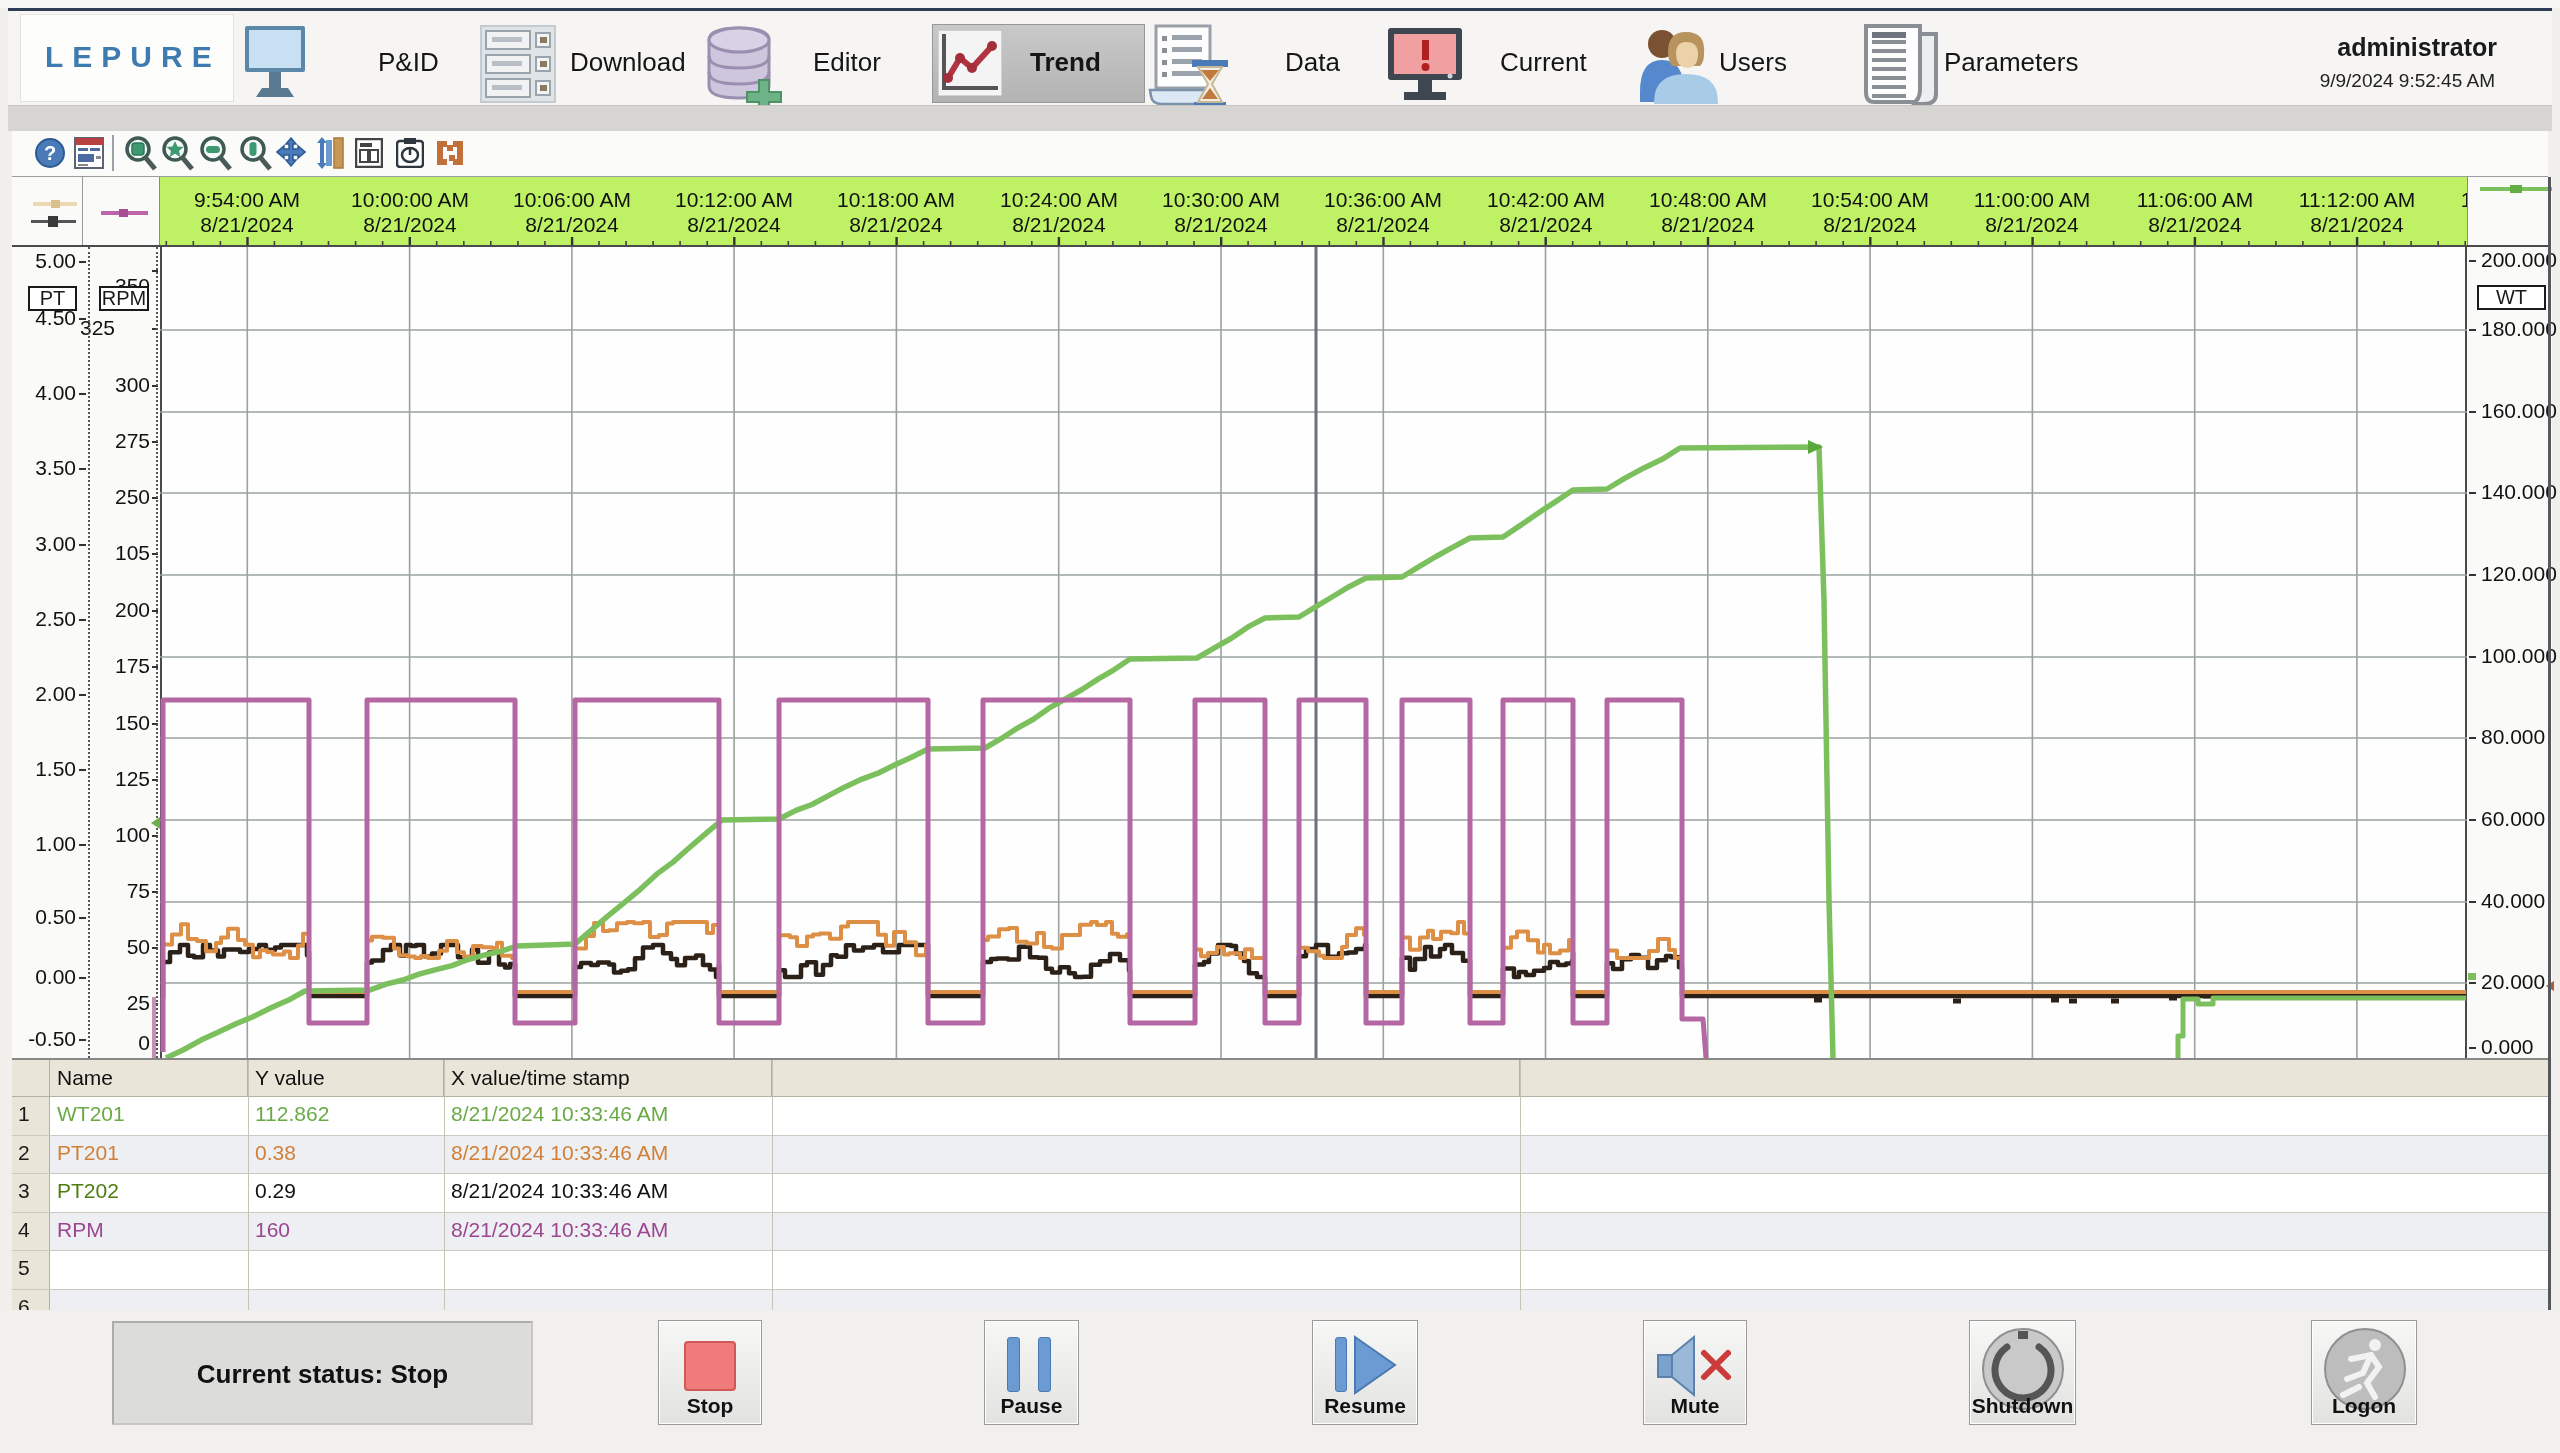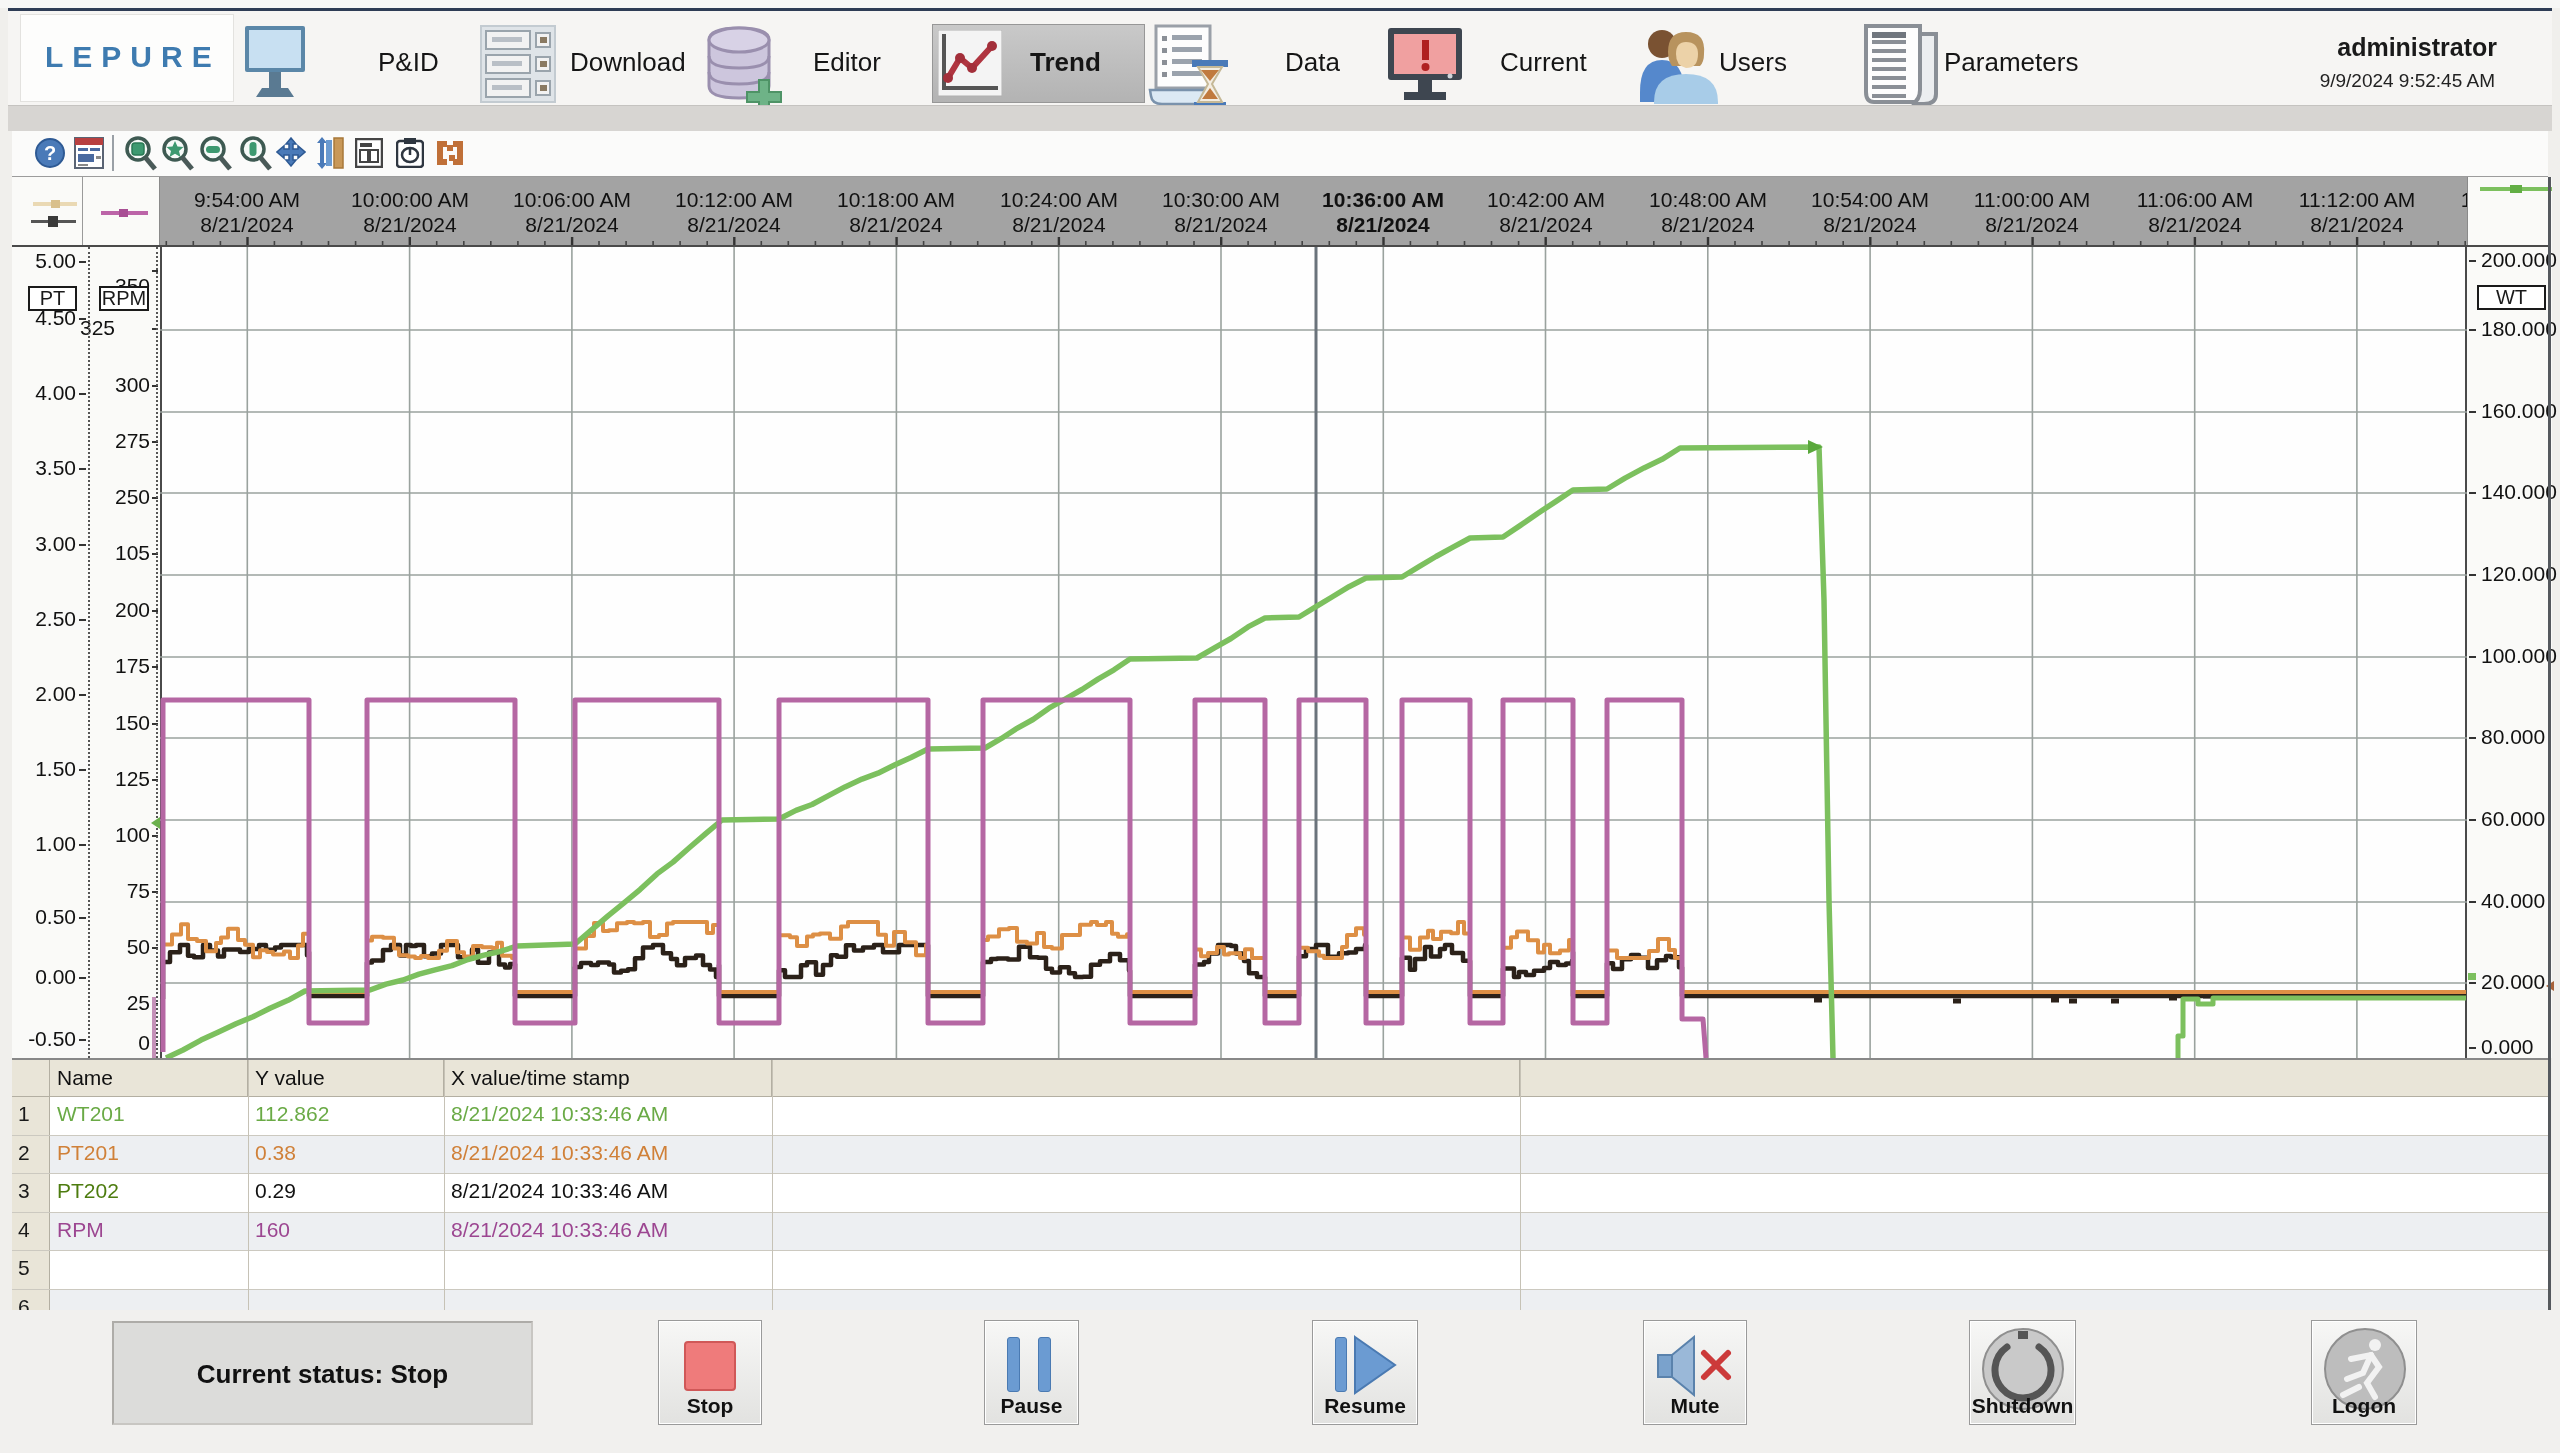--- a/index.html
+++ b/index.html
@@ -17,21 +17,21 @@
   background:linear-gradient(#c9c9c9,#b3b3b3); border:1px solid #979797; }
 #admin { top:33px; right:63px; position:absolute; font-weight:bold; font-size:25px; }
 #admindate { top:70px; right:65px; position:absolute; font-size:19px; color:#222; }
 
 #grayband { left:8px; top:105px; width:2544px; height:26px; background:#d7d5d2; border-top:1px solid #c5c3c0;}
 #iconbar { left:12px; top:131px; width:2536px; height:46px; background:#fbfbfa; border-bottom:1px solid #9c9c9c; }
 
 #legendpanel { left:12px; top:177px; width:148px; height:70px; background:#fafaf8;
   border-right:1px solid #8a8a8a; }
 #legdiv { left:82px; top:177px; width:1px; height:70px; background:#9a9a9a; }
-#timestrip { left:160px; top:177px; width:2307px; height:70px; background:#a3a3a3; overflow:hidden; }
+#timestrip { left:160px; top:177px; width:2307px; height:70px; background:#bef264; overflow:hidden; }
 #rightcorner { left:2467px; top:177px; width:85px; height:70px; background:#fafaf8; border-left:1px solid #8a8a8a; }
 .tlabel { position:absolute; top:10px; width:160px; margin-left:-80px; text-align:center;
   font-size:21px; line-height:25px; color:#111; }
 
 #leftaxes { left:12px; top:247px; width:148px; height:811px; background:#fafaf8; }
 #rightaxis { left:2467px; top:247px; width:85px; height:811px; background:#fafaf8; }
 .ylab { position:absolute; font-size:21px; color:#111; white-space:nowrap; }
 .axbox { position:absolute; border:2px solid #1a1a1a; background:#fff; font-size:20px;
   text-align:center; line-height:21px; }
 
@@ -223,21 +223,21 @@
 <div class="abs" id="legendpanel"></div>
 <div class="abs" id="legdiv"></div>
 <div class="abs" id="timestrip">
 <div class="tlabel" style="left:87px;">9:54:00 AM<br>8/21/2024</div>
 <div class="tlabel" style="left:250px;">10:00:00 AM<br>8/21/2024</div>
 <div class="tlabel" style="left:412px;">10:06:00 AM<br>8/21/2024</div>
 <div class="tlabel" style="left:574px;">10:12:00 AM<br>8/21/2024</div>
 <div class="tlabel" style="left:736px;">10:18:00 AM<br>8/21/2024</div>
 <div class="tlabel" style="left:899px;">10:24:00 AM<br>8/21/2024</div>
 <div class="tlabel" style="left:1061px;">10:30:00 AM<br>8/21/2024</div>
-<div class="tlabel" style="left:1223px;font-weight:bold;">10:36:00 AM<br>8/21/2024</div>
+<div class="tlabel" style="left:1223px;">10:36:00 AM<br>8/21/2024</div>
 <div class="tlabel" style="left:1386px;">10:42:00 AM<br>8/21/2024</div>
 <div class="tlabel" style="left:1548px;">10:48:00 AM<br>8/21/2024</div>
 <div class="tlabel" style="left:1710px;">10:54:00 AM<br>8/21/2024</div>
 <div class="tlabel" style="left:1872px;">11:00:00 AM<br>8/21/2024</div>
 <div class="tlabel" style="left:2035px;">11:06:00 AM<br>8/21/2024</div>
 <div class="tlabel" style="left:2197px;">11:12:00 AM<br>8/21/2024</div>
 <div class="tlabel" style="left:2359px;">11:18:00 AM<br>8/21/2024</div>
 <svg width="2307" height="70" style="position:absolute;left:0;top:0">
       <rect x="86.3" y="60" width="2.4" height="10" fill="#333"></rect>
       <rect x="113.6" y="64" width="1.6" height="6" fill="#444"></rect>

